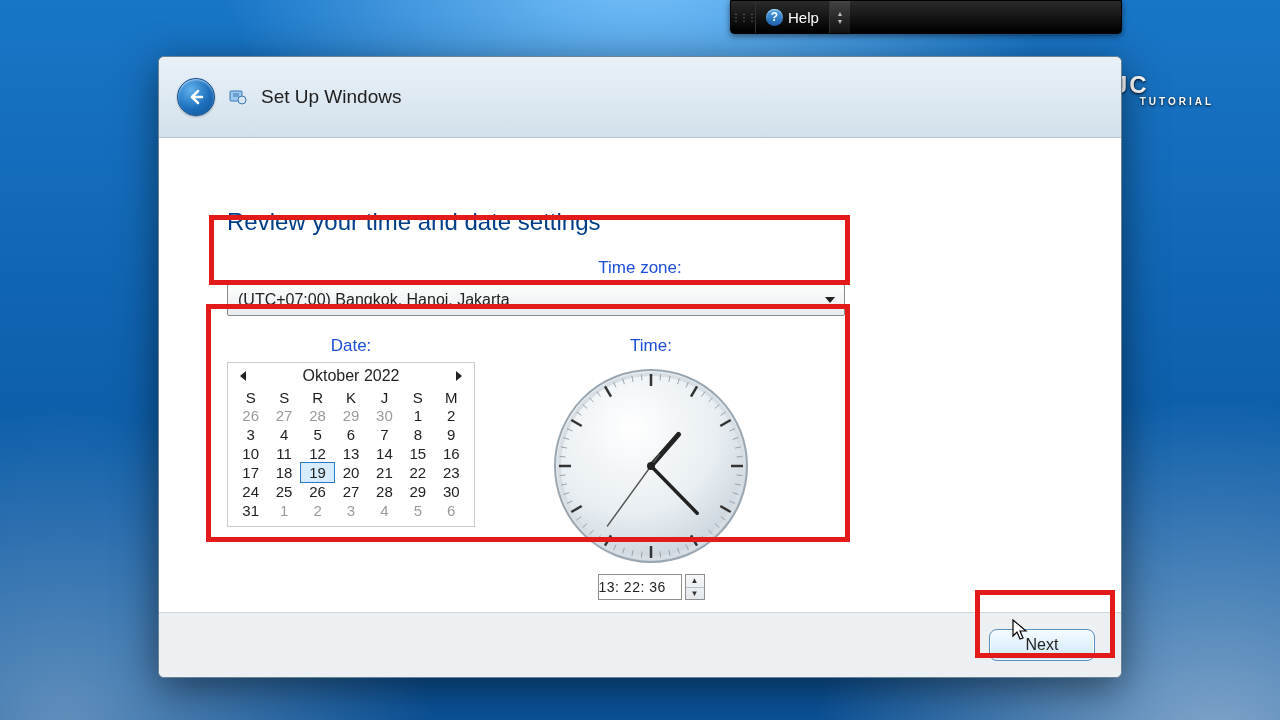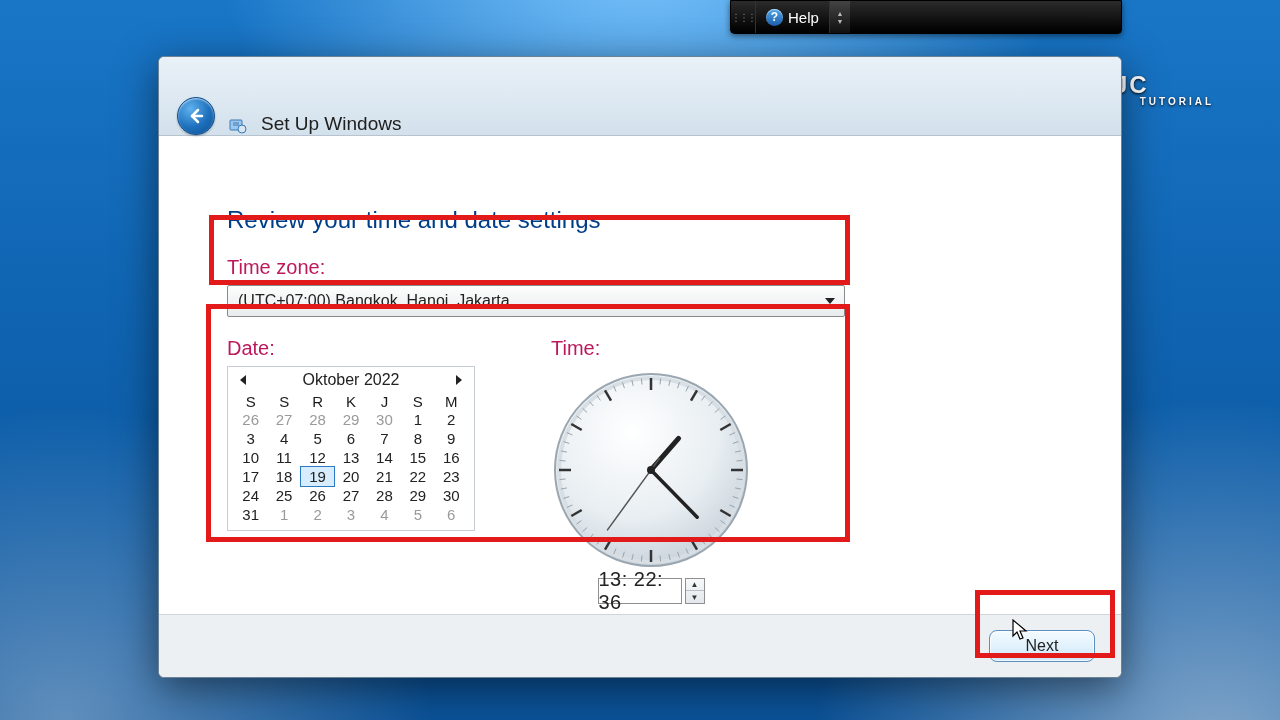--- a/index.html
+++ b/index.html
@@ -111,21 +111,21 @@
     background: #fff;
     box-shadow: 0 10px 40px rgba(0,0,0,.5);
     display: flex;
     flex-direction: column;
   }
   .win-header {
     height: 80px;
     background: linear-gradient(#e9f1f8, #d3e1ec);
     border-bottom: 1px solid #b7c4d0;
     display: flex;
-    align-items: flex-end;
+    align-items: center;
     padding: 0 18px;
     gap: 14px;
     border-radius: 6px 6px 0 0;
   }
   .back-btn {
     width: 36px; height: 36px; border-radius: 50%;
     background: radial-gradient(circle at 35% 30%, #5fb1ee 0%, #1d6fbc 55%, #0d4f8f 100%);
     border: 1px solid #0d4f8f;
     box-shadow: inset 0 1px 2px rgba(255,255,255,.7), 0 1px 2px rgba(0,0,0,.3);
     display: flex; align-items: center; justify-content: center;
@@ -150,21 +150,21 @@
     align-items: center;
     justify-content: flex-end;
     padding-right: 26px;
     border-radius: 0 0 6px 6px;
   }
   .heading {
     color: #003e88;
     font-size: 24px;
     margin: 4px 0 22px 0;
   }
-  .label { font-size: 20px; color: #be185d; margin-bottom: 6px; }
+  .label { font-size: 17px; color: #1d4ed8; margin-bottom: 6px; text-align: center; }
   .tz-select {
     width: 600px;
     height: 30px;
     border: 1px solid #8a8a8a;
     background: linear-gradient(#fdfdfd,#e8ecee);
     display: flex; align-items: center;
     padding: 0 6px 0 10px;
     font-size: 16px;
     border-radius: 2px;
   }
@@ -206,21 +206,21 @@
     position: relative;
     margin-top: 4px;
   }
   .clock-face svg { width: 200px; height: 200px; }
   .time-row { display:flex; align-items:center; margin-top: 8px;}
   .time-input {
     width: 82px; height: 24px;
     border: 1px solid #8f8f8f;
     background: #fff;
     display:flex; align-items:center; justify-content:flex-start;
-    font-size: 20px;
+    font-size: 14px;
     letter-spacing: .5px;
   }
   .spinner {
     width: 18px; height: 24px; margin-left: 3px;
     border: 1px solid #8f8f8f;
     display:flex; flex-direction:column;
     background: linear-gradient(#f6f8fa,#e3e8ec);
     font-size: 8px; color:#333;
   }
   .spinner div{ flex:1; display:flex; align-items:center; justify-content:center;}

